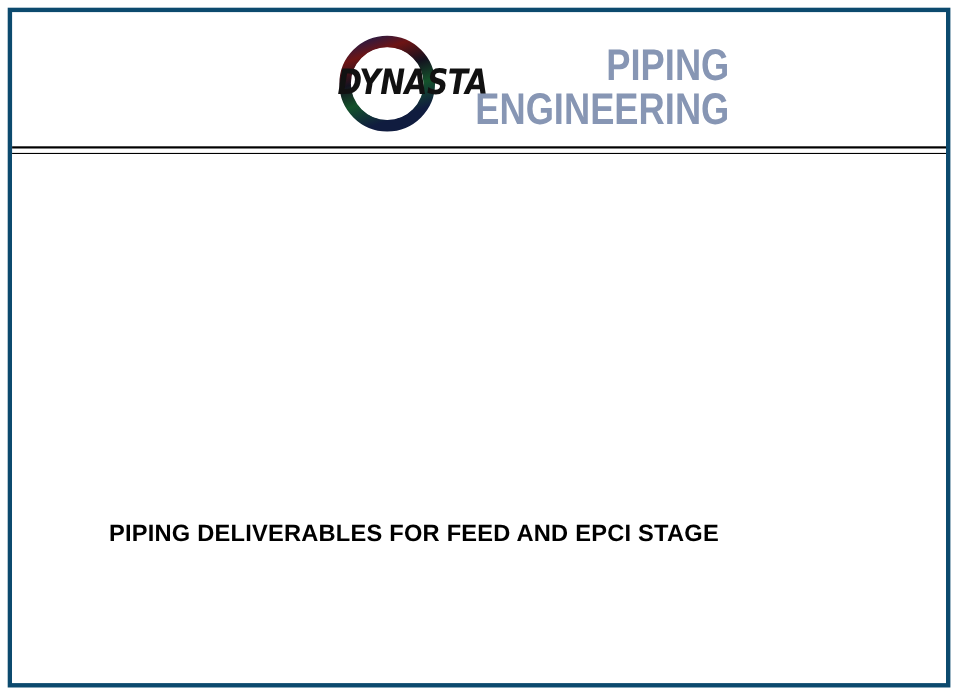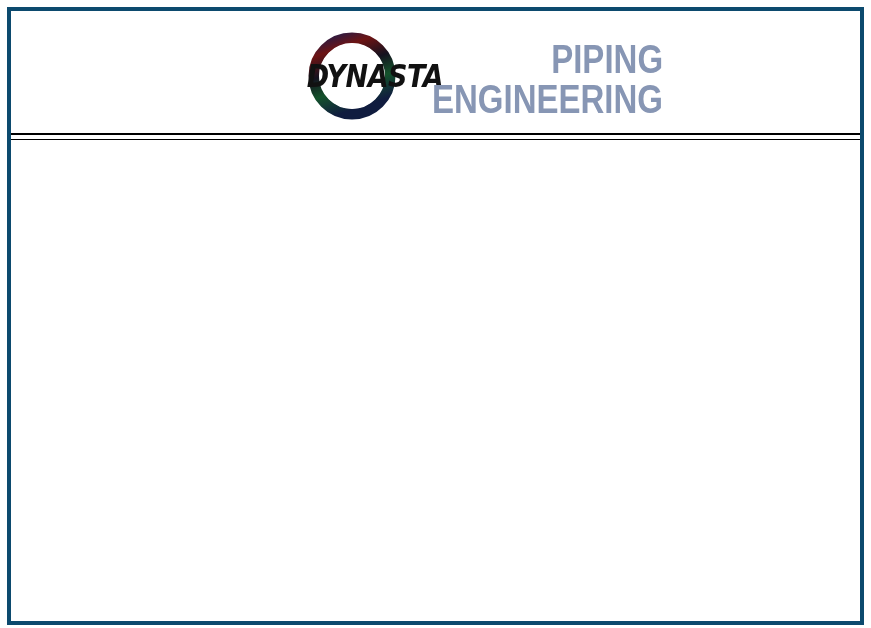--- a/index.html
+++ b/index.html
@@ -149,14 +149,15 @@
       </div>
 
     </div>
 
     <div class="rule-thick"></div>
     <div class="rule-thin"></div>
   </div>
 
   <div class="body-area"></div>
 
+  <div class="doc-title">PIPING DELIVERABLES FOR FEED AND EPCI STAGE</div>
 
 </div>
 
 </body></html>

